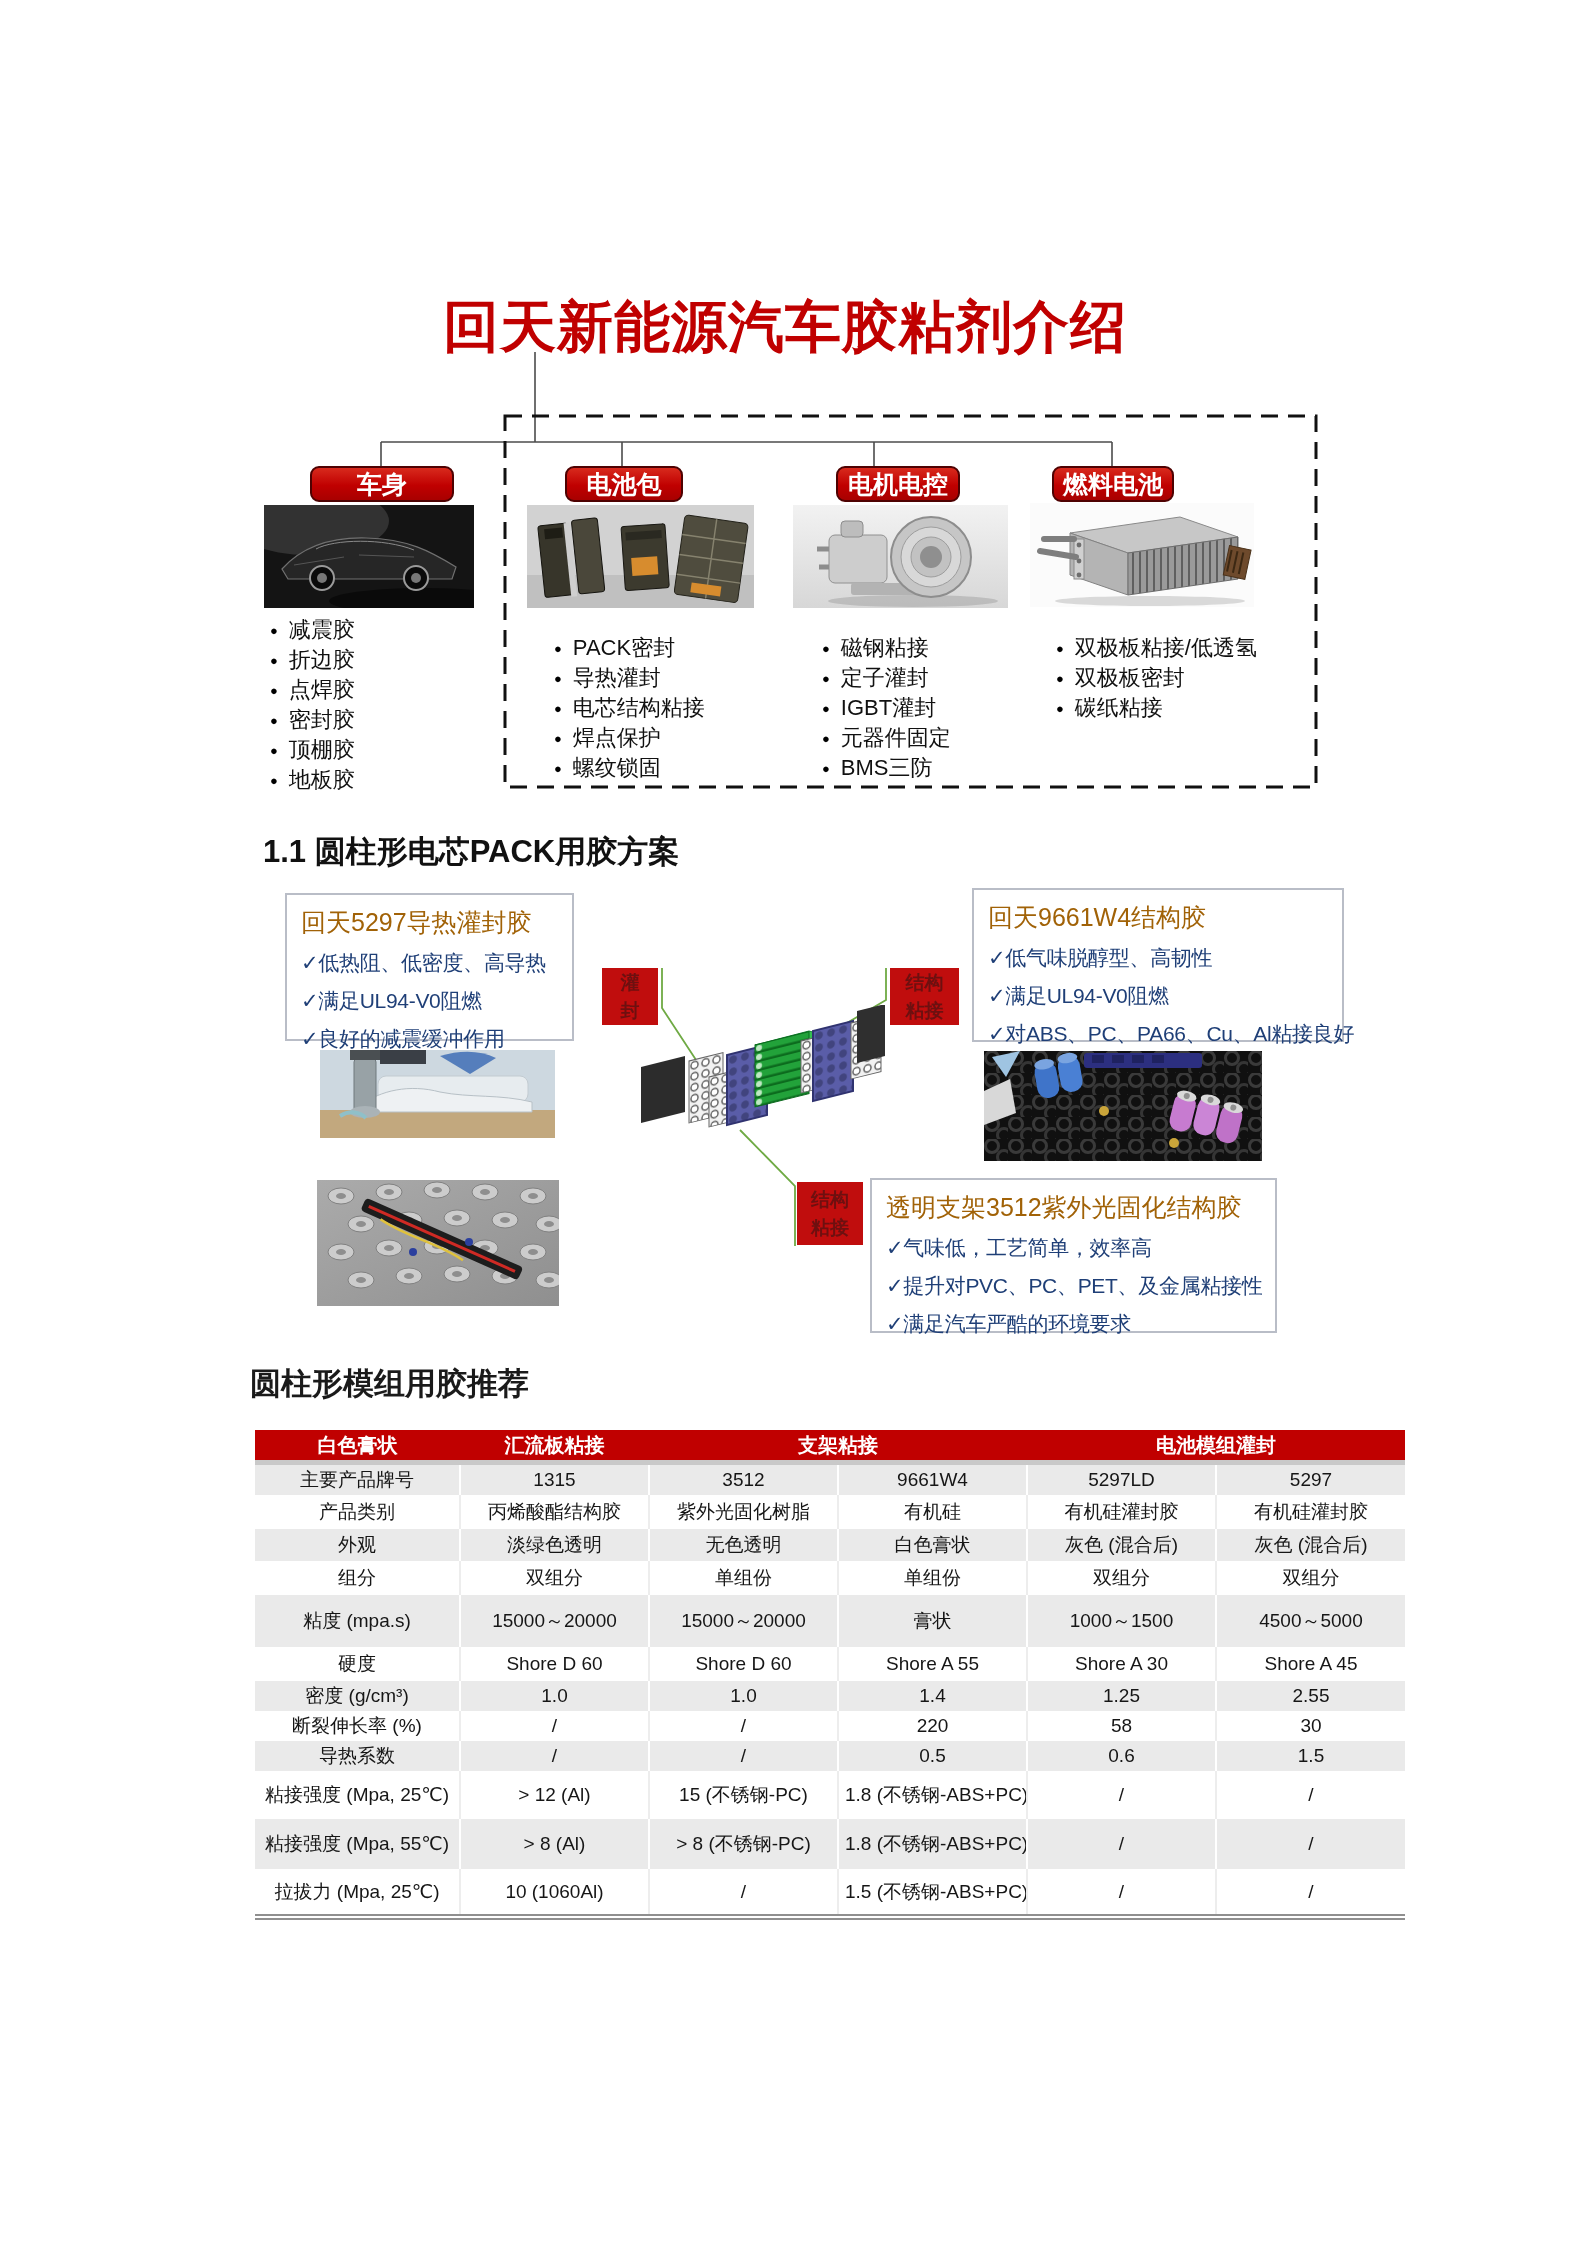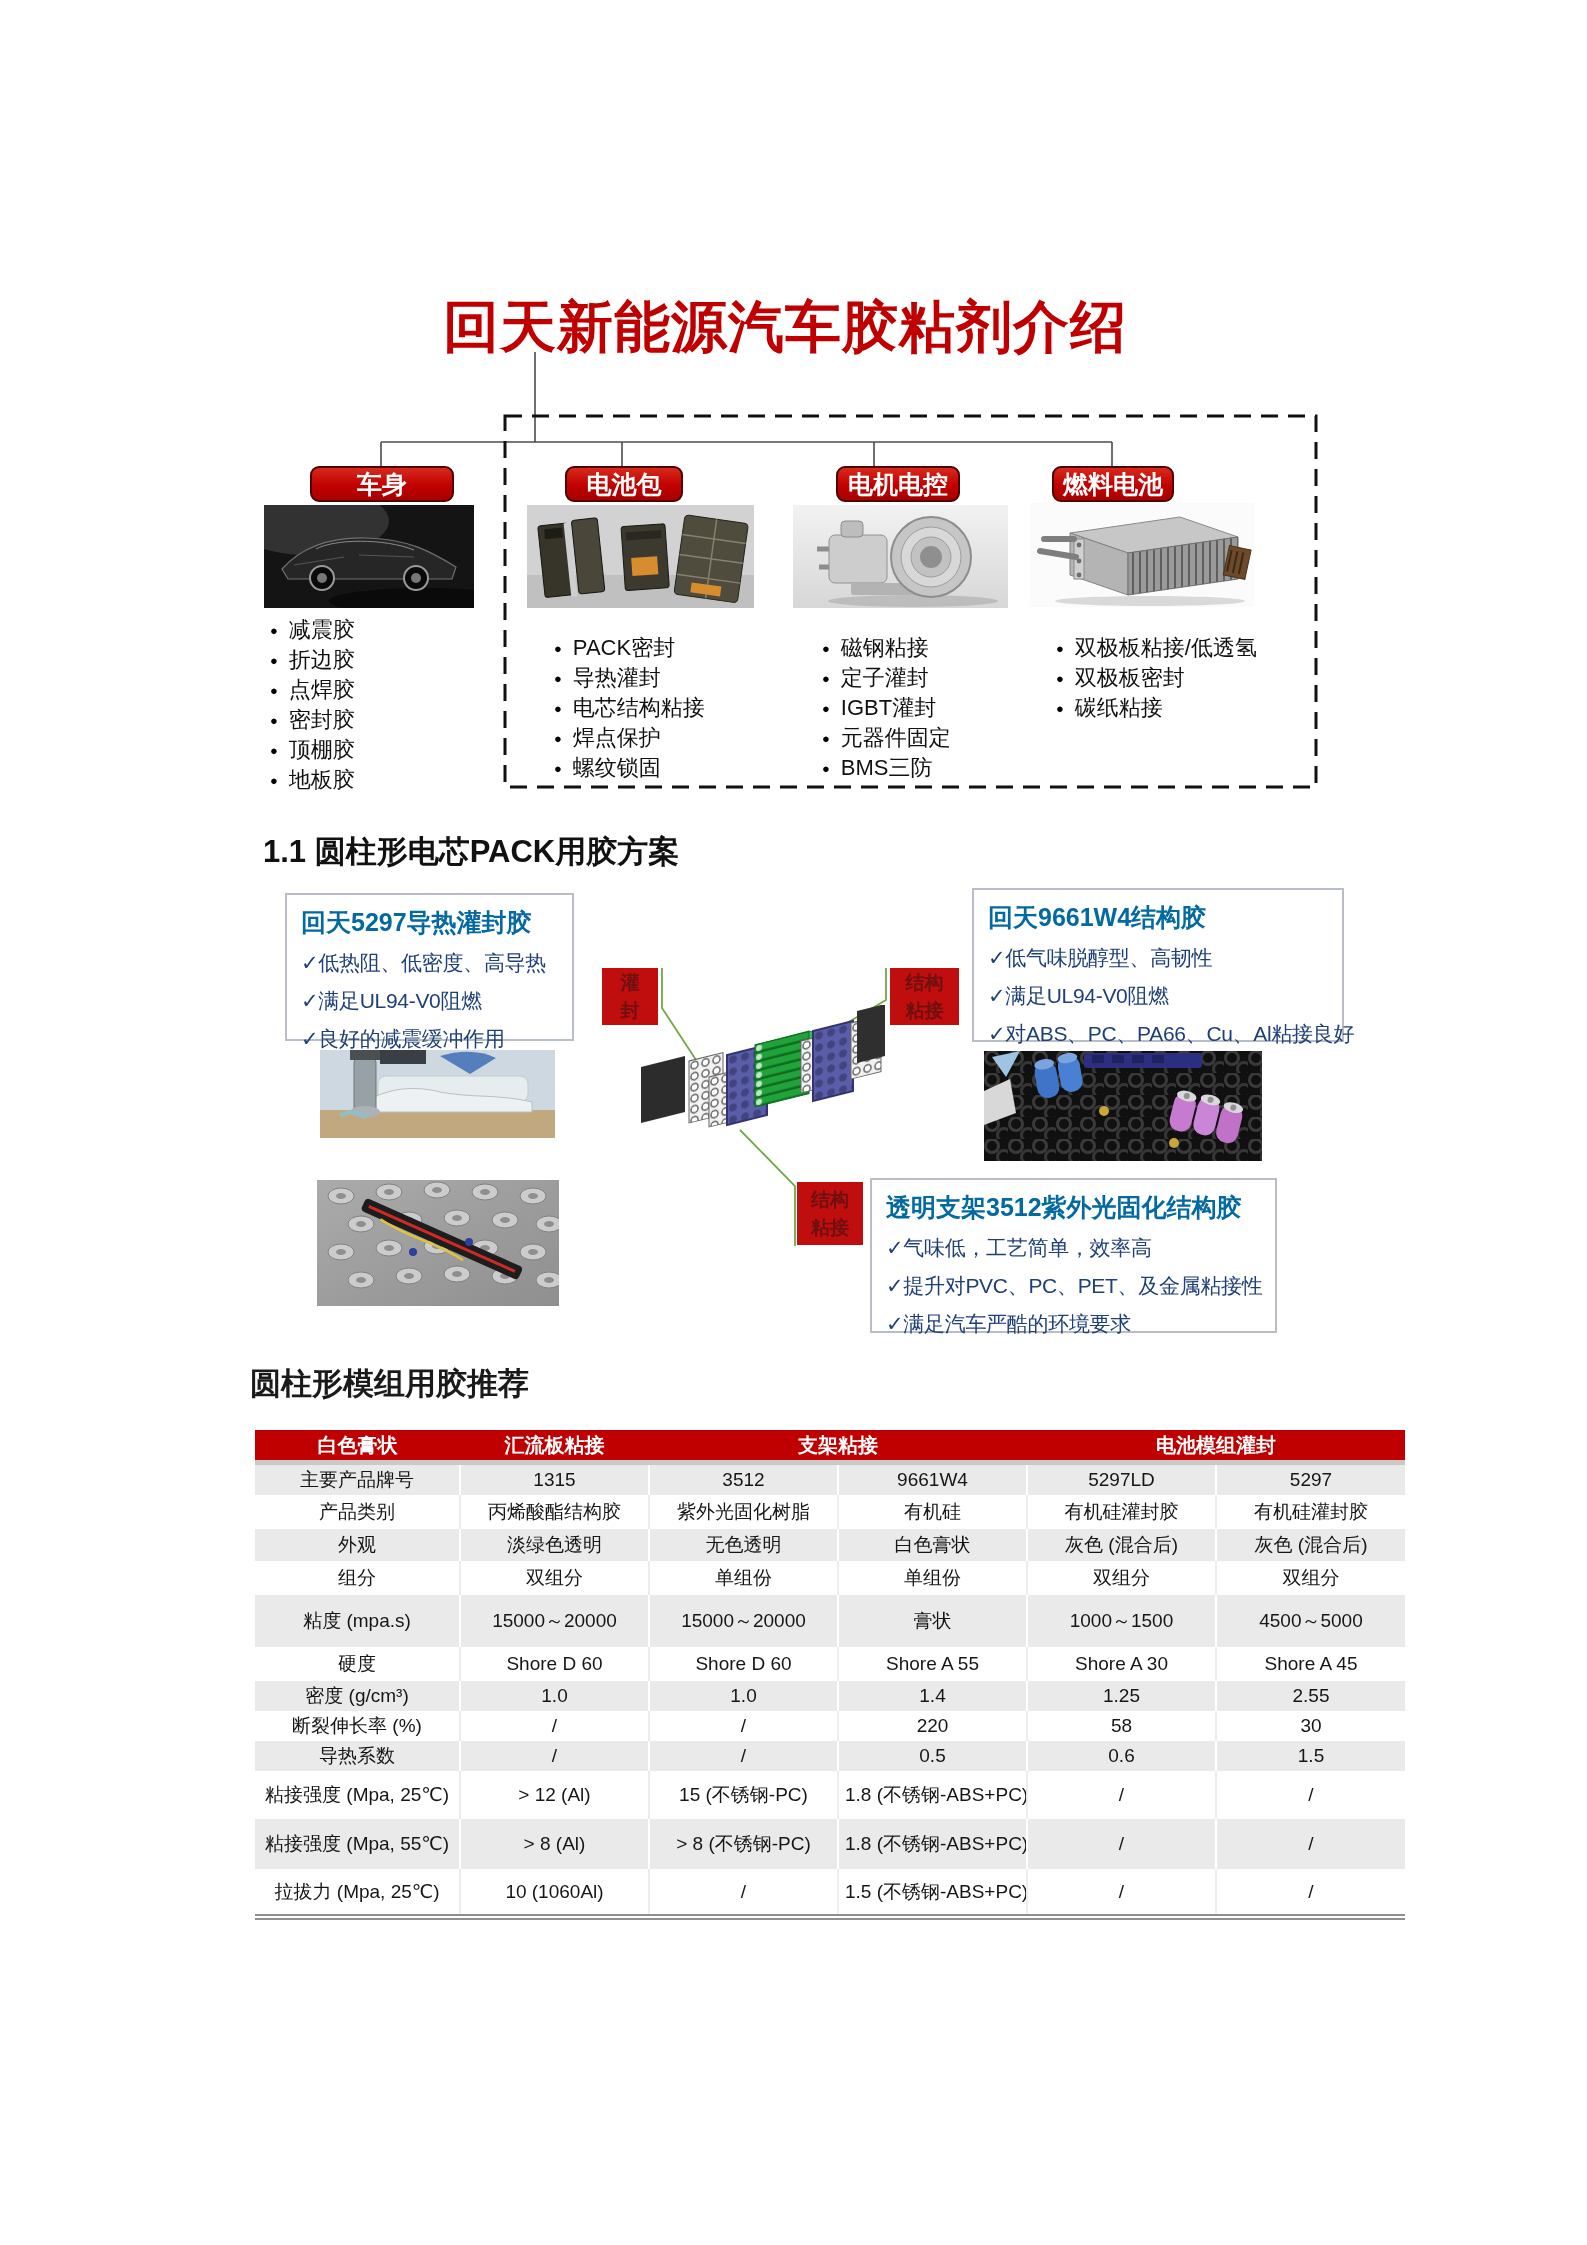--- a/index.html
+++ b/index.html
@@ -28,21 +28,21 @@
   .blist{list-style:none;margin:0;padding:0;z-index:2;}
   .blist li{display:flex;align-items:baseline;line-height:27px;color:#111;}
   .blist .dot{font-size:13px;margin-right:11px;position:relative;top:-2px;color:#000;}
   .blist .txt{font-size:22px;white-space:nowrap;}
   
   .sec-heading{left:263px;top:831px;font-size:31px;font-weight:bold;color:#111;}
   .callout{
     background:#ffffff;border:2px solid #b9bdc7;box-sizing:border-box;
     padding:11px 14px;z-index:2;
   }
-  .callout .ctitle{font-size:25px;font-weight:bold;color:#0369a1;white-space:nowrap;}
+  .callout .ctitle{font-size:25px;font-weight:normal;color:#a16207;white-space:nowrap;}
   .callout .citem{font-size:21px;color:#1f3f77;margin-top:10px;white-space:nowrap;letter-spacing:-0.3px;}
   .tag{
     background:#c00d0d;color:#6d1010;font-weight:bold;font-size:19px;
     display:flex;align-items:center;justify-content:center;text-align:center;
     line-height:1.45;z-index:3;box-sizing:border-box;
   }
   
   .tbl-title{left:250px;top:1363px;font-size:31px;font-weight:600;color:#1a1a1a;}
   table.module{
     left:255px;top:1430px;width:1150px;border-collapse:collapse;table-layout:fixed;

